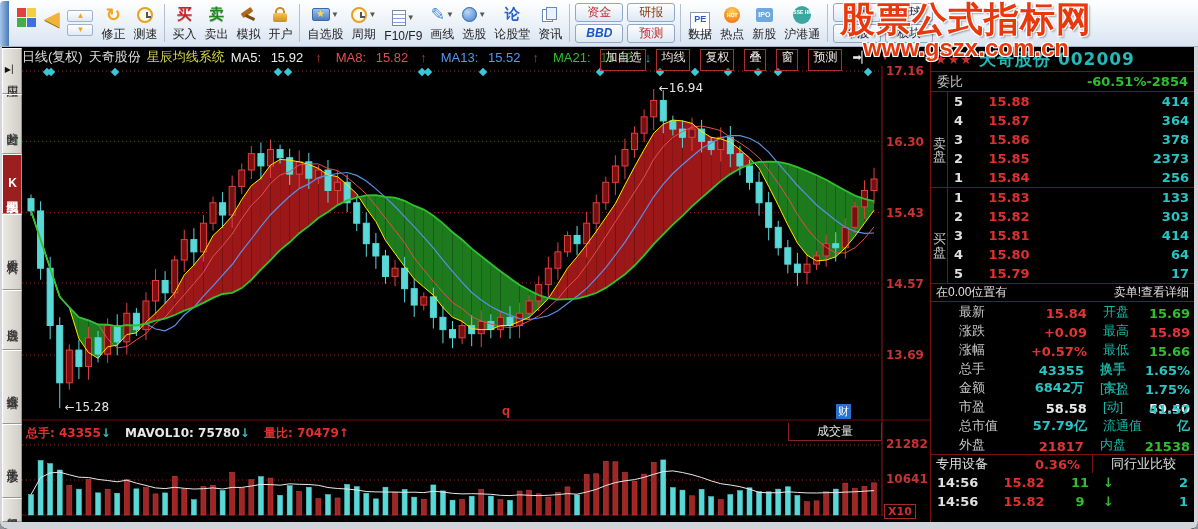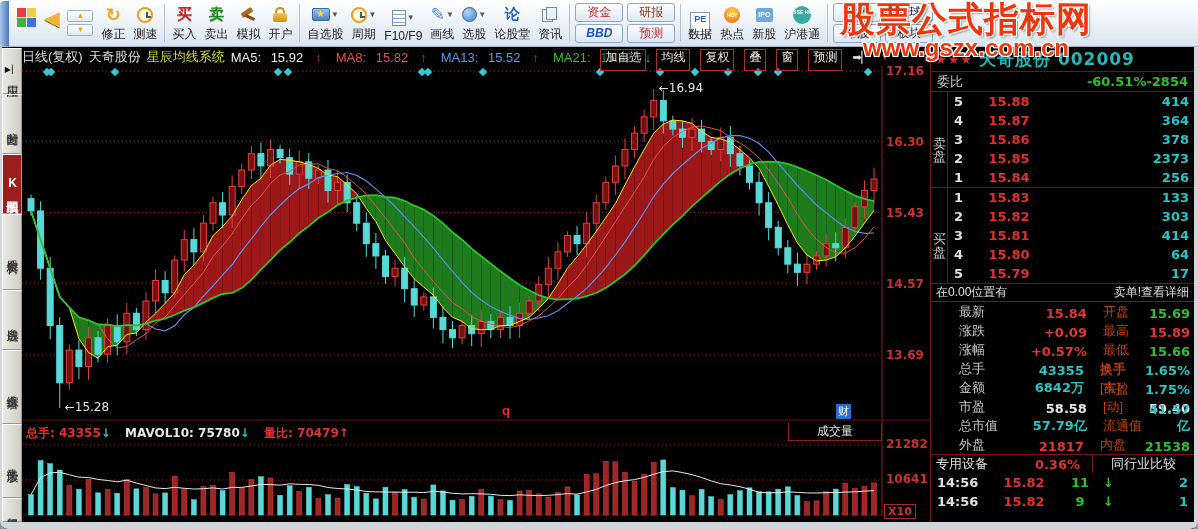--- a/index.html
+++ b/index.html
@@ -118,21 +118,21 @@
   .brow .bn{width:16px;color:#e0e0e0;font-weight:bold;}
   .brow .bp{width:78px;text-align:center;color:#e03030;font-weight:bold;}
   .brow .bv{flex:1;text-align:right;color:#29c5c5;font-weight:bold;}
   .noterow{height:18px;display:flex;align-items:center;justify-content:space-between;font-size:12px;
            padding:0 5px;border-bottom:1px solid #7a1212;color:#e0e0e0;
            font-family:"Liberation Sans",sans-serif;}
   .stats{font-size:13px;}
   .srow{height:19px;display:flex;align-items:flex-end;padding:0 4px;margin-left:24px;}
   .srow .sl{width:52px;color:#c8c8c8;font-family:"Liberation Sans",sans-serif;}
   .srow .sv{width:76px;text-align:right;font-weight:bold;}
-  .srow .sl2{width:62px;padding-left:16px;color:#c2410c;font-family:"Liberation Sans",sans-serif;}
+  .srow .sl2{width:62px;padding-left:16px;color:#14b8a6;font-family:"Liberation Sans",sans-serif;}
   .srow .sv2{flex:1;text-align:right;font-weight:bold;}
   .sectorrow{height:19px;display:flex;align-items:center;border-top:1px solid #7a1212;font-size:13px;}
   .sectorrow .sn{width:70px;padding-left:5px;color:#e0e0e0;font-family:"Liberation Sans",sans-serif;}
   .sectorrow .sc{width:92px;text-align:right;color:#e03030;font-weight:bold;padding-right:12px;border-right:1px solid #7a1212;height:100%;line-height:19px;}
   .sectorrow .scmp{flex:1;text-align:center;color:#e0e0e0;font-family:"Liberation Sans",sans-serif;}
   .trow{height:19px;display:flex;align-items:center;font-size:13px;padding:0 6px;}
   .trow .tt{width:52px;color:#e0e0e0;font-weight:bold;}
   .trow .tp{width:70px;text-align:center;color:#e03030;font-weight:bold;}
   .trow .tn{width:42px;text-align:center;color:#2fbf2f;font-weight:bold;}
   .trow .ta{color:#2fbf2f;font-weight:bold;margin-left:2px;}

